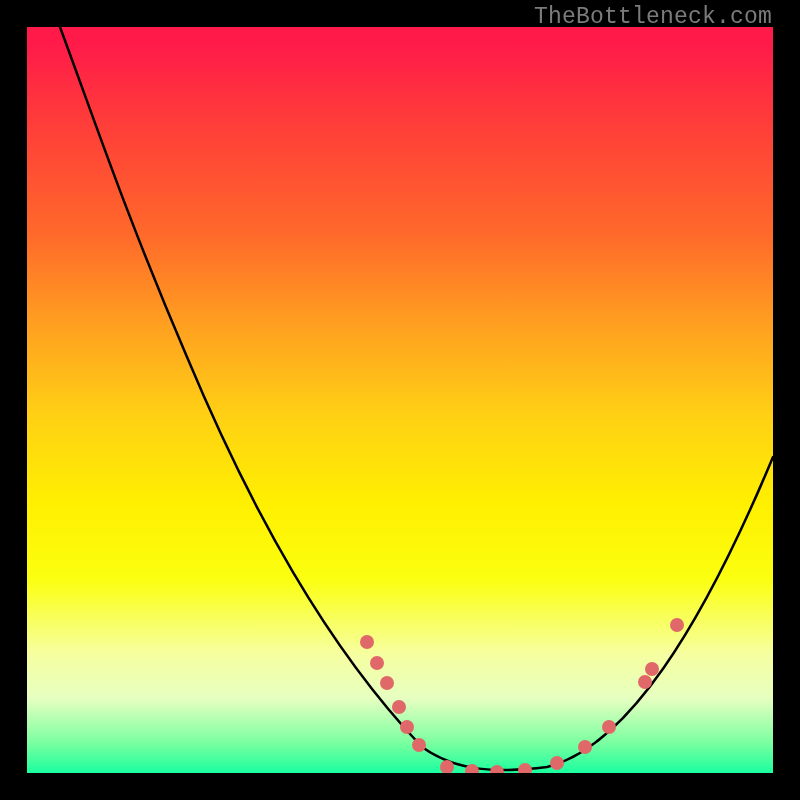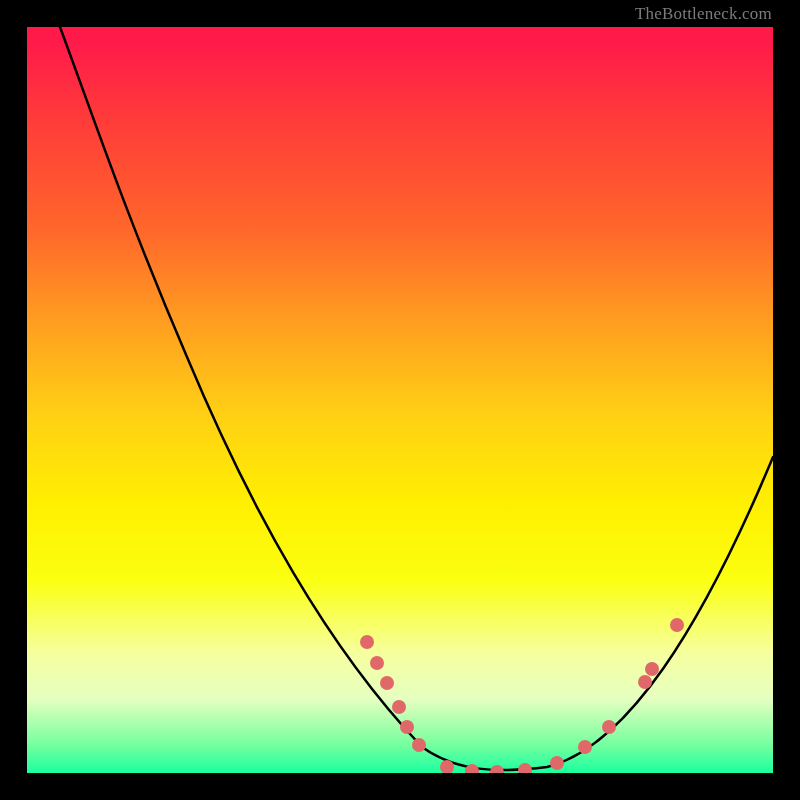--- a/index.html
+++ b/index.html
@@ -42,22 +42,22 @@
     left: 0;
     top: 0;
     width: 746px;
     height: 746px;
   }
   .watermark {
     position: absolute;
     top: 4px;
     right: 28px;
     color: #7b7b7b;
-    font-family: Liberation Serif, serif;
-    font-size: 17px;
+    font-family: Liberation Mono, monospace;
+    font-size: 23px;
     letter-spacing: 0.2px;
   }
 </style>
 </head>
 <body>
 <div class="stage">
 
   <div class="plot">
     <svg viewBox="0 0 746 746">
 

